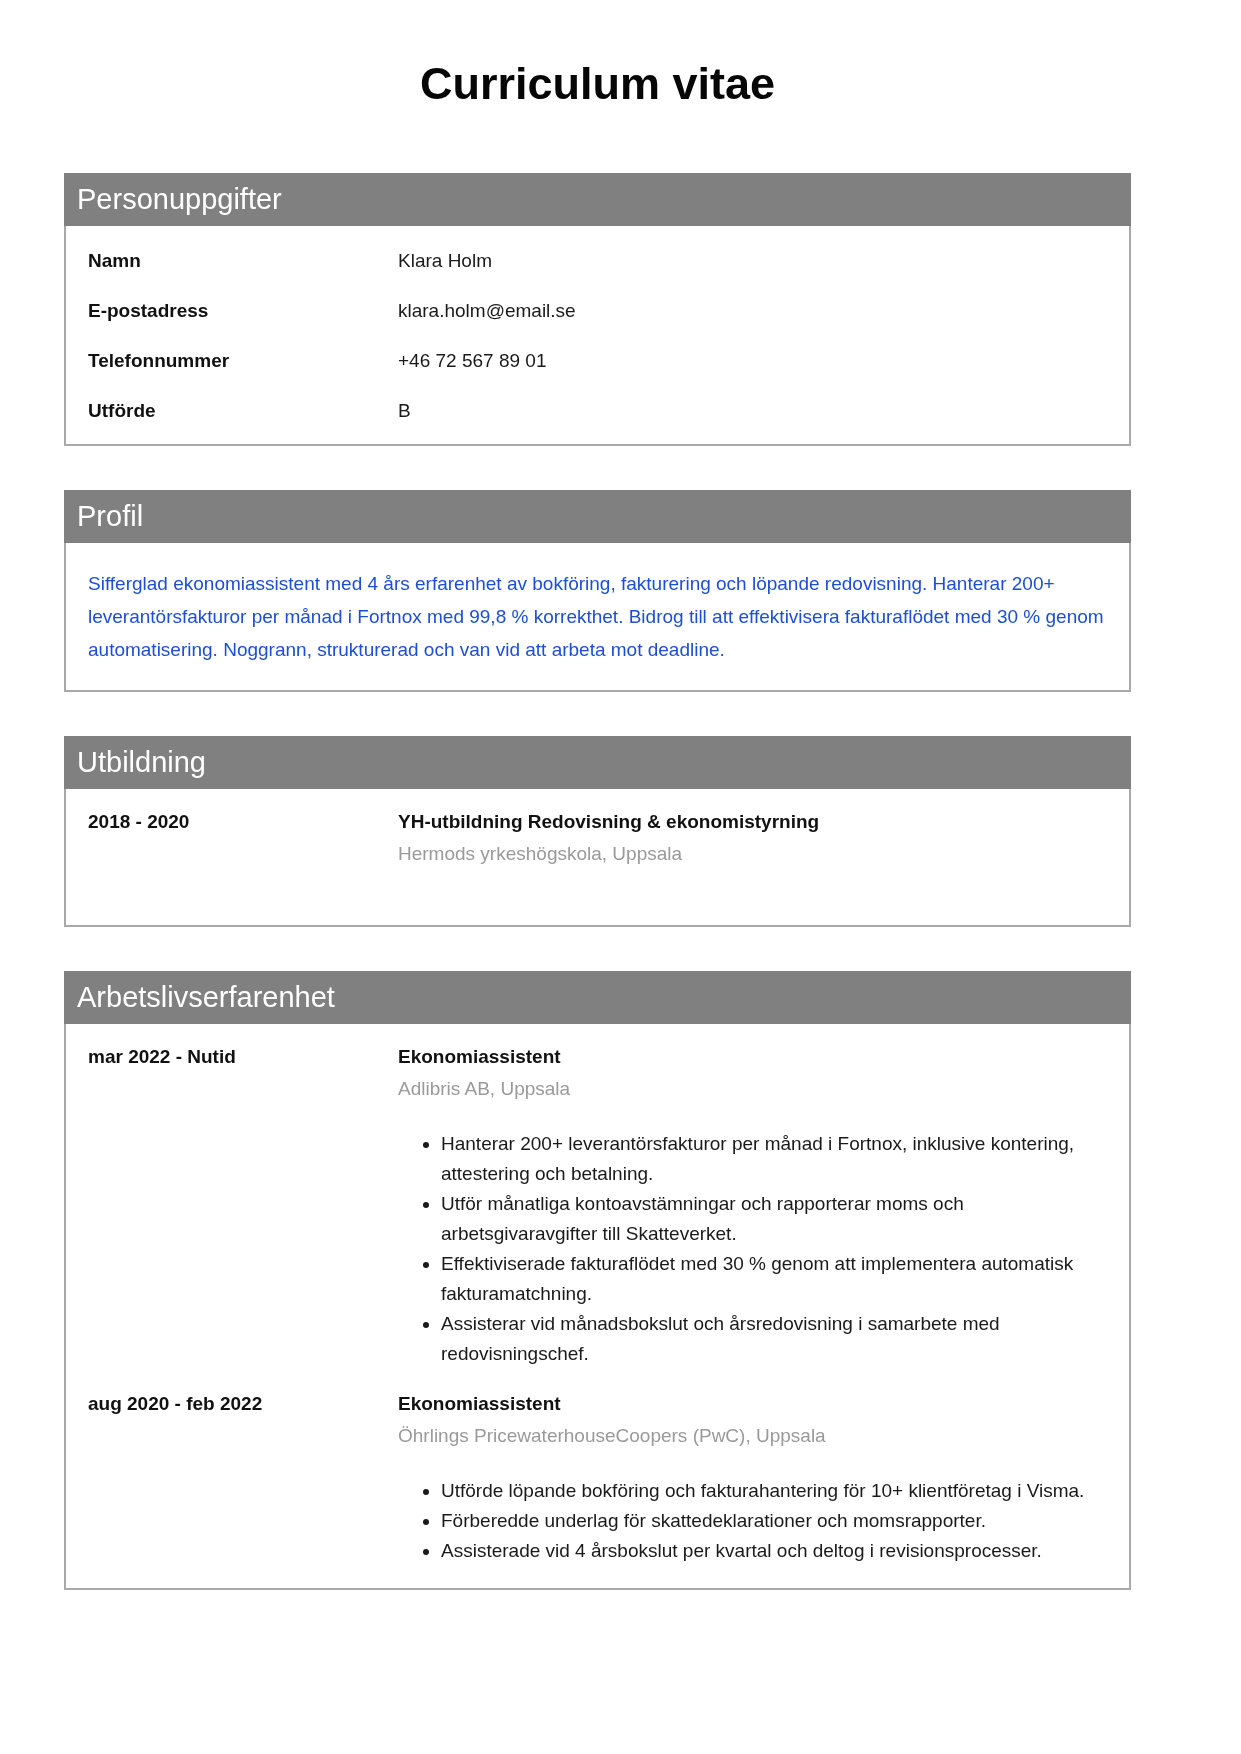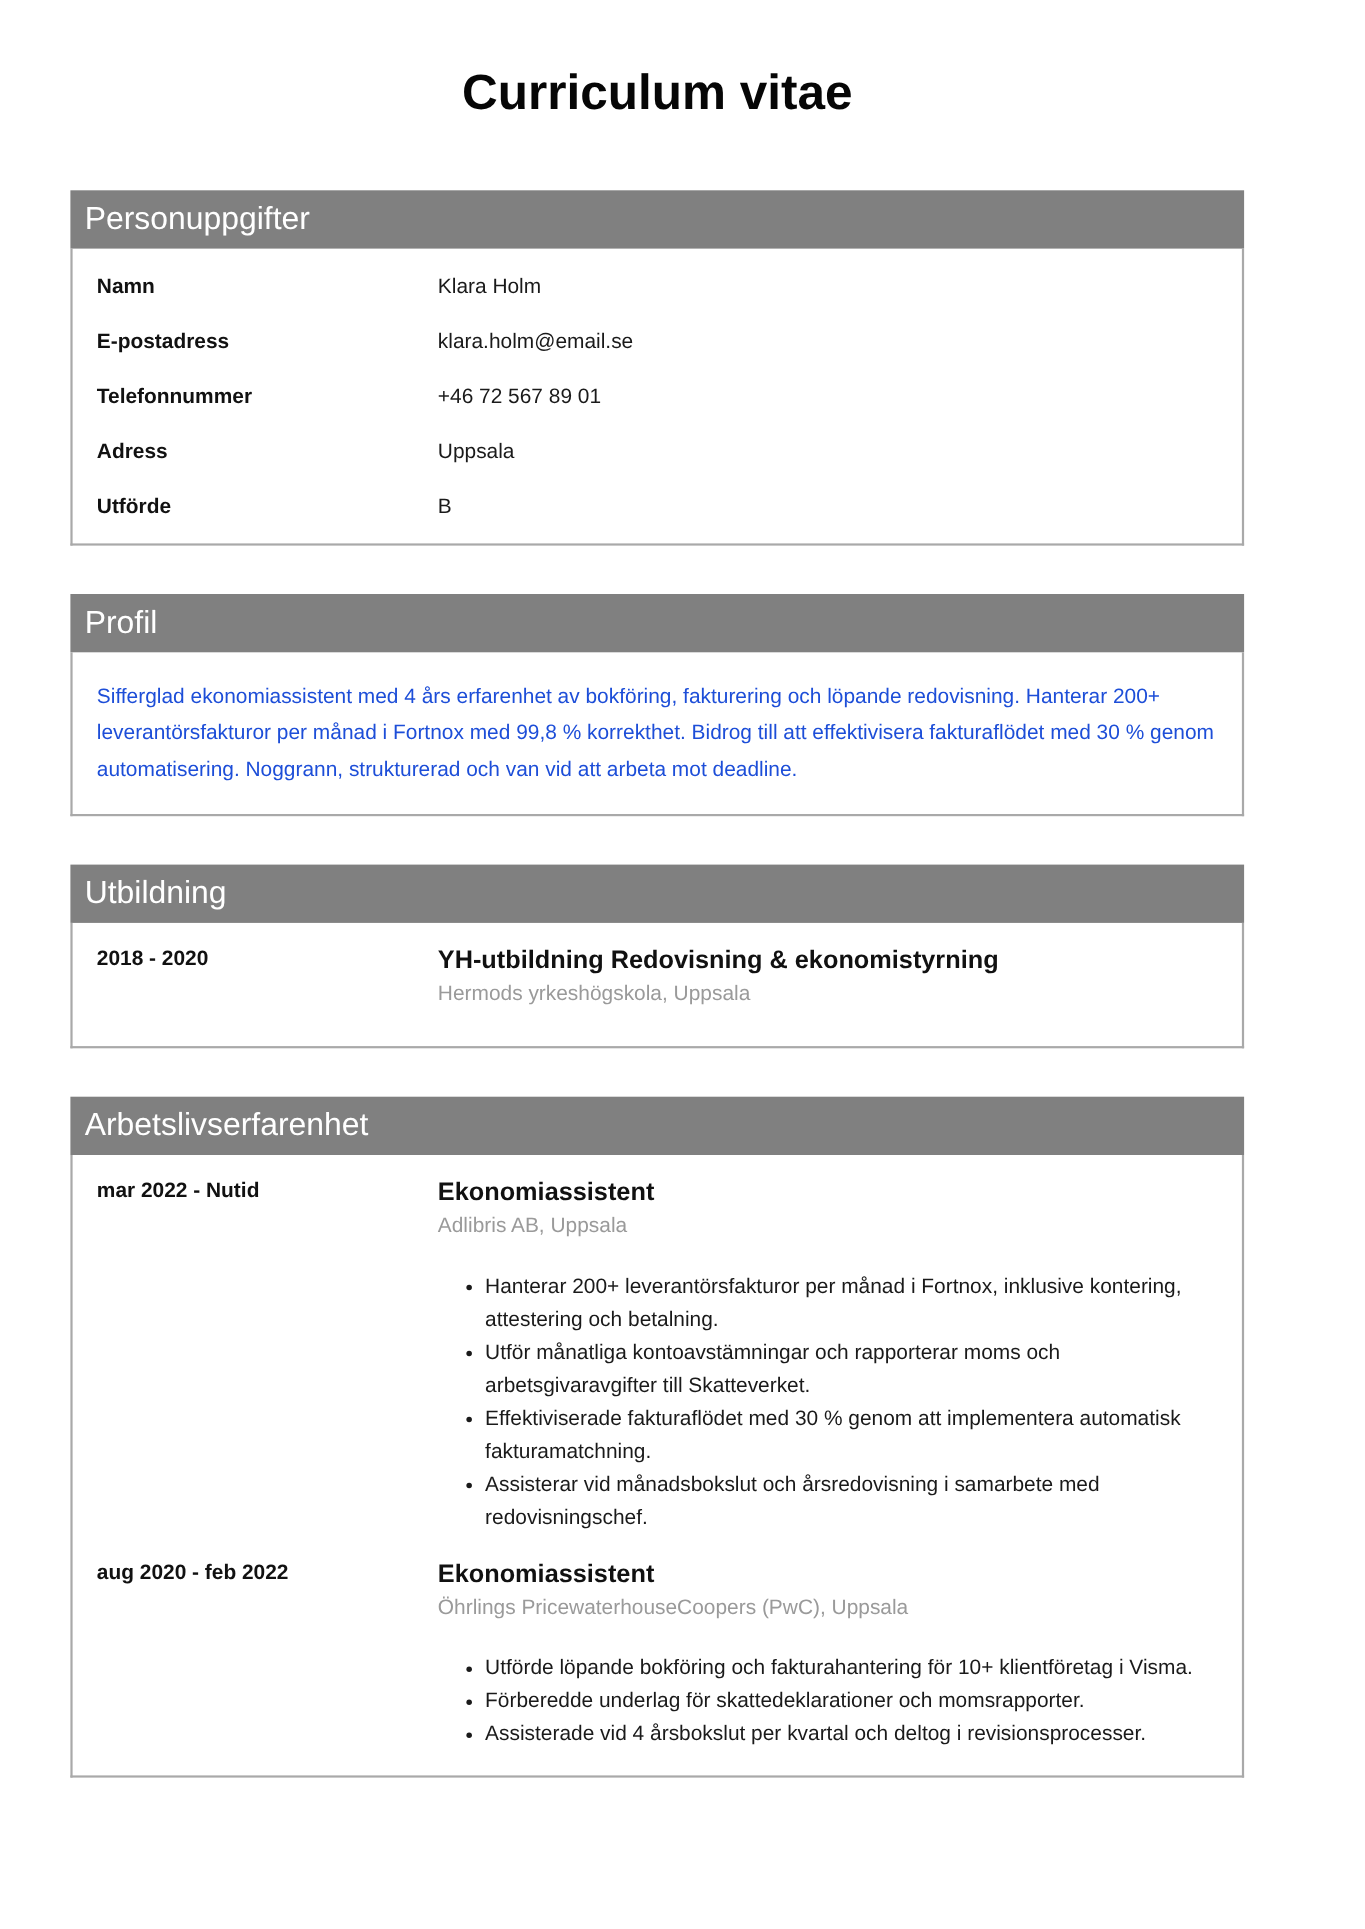--- a/index.html
+++ b/index.html
@@ -56,33 +56,33 @@
   
   .profile-body { padding: 24px 22px 24px 22px; }
   .profile-text {
     margin: 0;
     font-size: 19px;
     line-height: 33px;
     color: #1d4ed8;
   }
   
   .entries-body { padding: 18px 22px 22px 22px; }
-  .edu-body { padding: 18px 22px 32px 22px; }
+  .edu-body { padding: 18px 22px 56px 22px; }
   .entry { display: flex; align-items: flex-start; }
   .entry + .entry { margin-top: 20px; }
   .entry-period {
     flex: 0 0 310px;
     font-size: 19px;
     line-height: 30px;
     font-weight: 700;
     color: #111111;
   }
   .entry-main { flex: 1; min-width: 0; }
   .entry-title {
-    font-size: 23px;
+    font-size: 19px;
     line-height: 30px;
     font-weight: 700;
     color: #111111;
   }
   .entry-sub {
     margin-top: 2px;
     font-size: 19px;
     line-height: 30px;
     color: #9a9a9a;
   }
@@ -110,24 +110,20 @@
         <div class="info-label">Namn</div>
         <div class="info-value">Klara Holm</div>
       </div>
       <div class="info-row">
         <div class="info-label">E-postadress</div>
         <div class="info-value">klara.holm@email.se</div>
       </div>
       <div class="info-row">
         <div class="info-label">Telefonnummer</div>
         <div class="info-value">+46 72 567 89 01</div>
-      </div>
-      <div class="info-row">
-        <div class="info-label">Adress</div>
-        <div class="info-value">Uppsala</div>
       </div>
       <div class="info-row">
         <div class="info-label">Utförde</div>
         <div class="info-value">B</div>
       </div>
     </div>
   </div>
 
   <div class="section">
     <div class="section-header">Profil</div>

